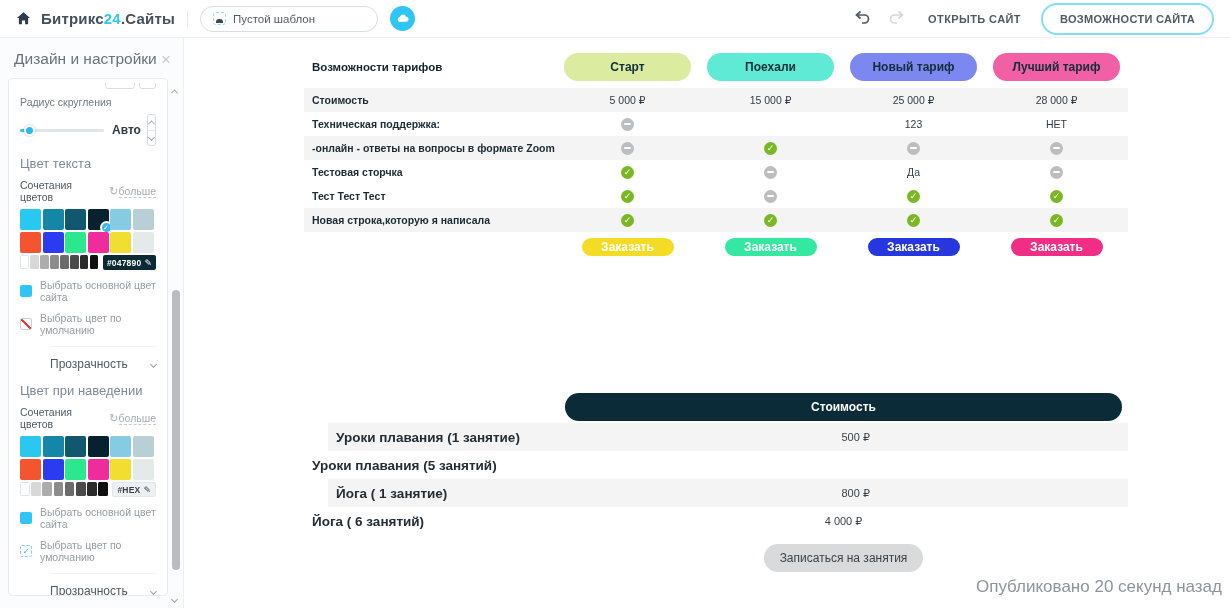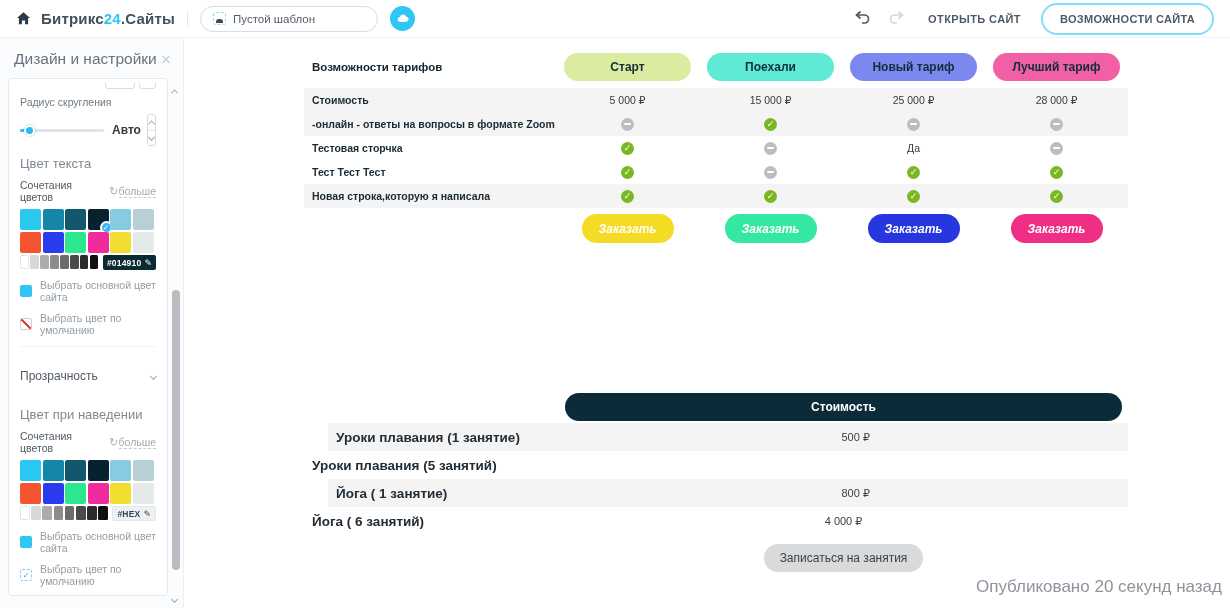--- a/index.html
+++ b/index.html
@@ -75,22 +75,22 @@
   .hex-chip.light { background:#eef1f3; color:#39424a; border:1px solid #e2e7ea; }
   .hex-chip .hex { font-size:8.5px; font-weight:bold; letter-spacing:.2px; }
   .hex-chip .pencil { font-size:9px; }
   .chk-row { display:flex; align-items:center; gap:8px; margin-top:9px; cursor:pointer; }
   .chk-row .lbl { font-size:10.5px; color:#939da5; }
   .ic-bluebox { width:12px; height:12px; border-radius:2px; background:#2fc6f6; flex:0 0 auto; }
   .ic-nocolor { width:12px; height:12px; border-radius:2px; background:#fff; border:1px solid #c9d0d5; flex:0 0 auto;
     background-image:linear-gradient(45deg,transparent 42%,#e5403c 42%,#e5403c 58%,transparent 58%); }
   .ic-bluecheck { width:12px; height:12px; border-radius:2px; background:#fff; border:1px dashed #7fd2ef; flex:0 0 auto;
     color:#2fa8e8; font-size:8px; line-height:11px; text-align:center; font-weight:bold; }
-  .collapse-row { display:flex; align-items:center; justify-content:space-between; padding:22px 0;
-    margin-top:10px; border-top:1px solid #f0f3f5; cursor:pointer; }
+  .collapse-row { display:flex; align-items:center; justify-content:space-between; padding:10px 0;
+    margin-top:10px; border-top:1px solid #f0f3f5; cursor:pointer;margin-left:30px; }
   .collapse-row .cl { font-size:12px; color:#4f5a64; }
   
   .sb-scroll { position:absolute; top:40px; right:1px; width:13px; bottom:0; }
   .sb-scroll .arrow { position:absolute; left:3px; background:none; border:none; cursor:pointer; padding:0;}
   .sb-scroll .a-up { top:4px; } .sb-scroll .a-down { bottom:3px; }
   .sb-thumb { position:absolute; left:2.5px; width:8px; top:212px; height:280px; background:#b9bdc1; border-radius:4px; cursor:grab;}
 
   
   .main { position:absolute; top:38px; left:184px; width:1046px; bottom:0; background:#fff; }
   .t1 { position:absolute; left:120px; top:8px; width:824px; }
@@ -103,22 +103,22 @@
   .frow.odd { background:#f4f4f4; }
   .frow .rlabel { width:252px; padding-left:8px; font-size:10.5px; font-weight:bold; color:#1b2a33; }
   .frow .cell { width:143px; text-align:center; font-size:10.5px; color:#323b43; }
   .ic-minus { display:inline-block; width:13px; height:13px; border-radius:50%; background:#babec1; position:relative; vertical-align:middle;}
   .ic-minus::after { content:""; position:absolute; left:3px; right:3px; top:5.5px; height:2px; background:#fff; border-radius:1px;}
   .ic-check { display:inline-block; width:13px; height:13px; border-radius:50%; background:#7bb723; color:#fff;
     font-size:9px; line-height:13px; text-align:center; vertical-align:middle; }
   .order-row { display:flex; margin-top:6px; }
   .order-row .spacer { width:252px; }
   .order-cell { width:143px; display:flex; justify-content:center; }
-  .order-btn { width:92px; height:29px; border:none; border-radius:15px; color:#fff; font-size:12px;
-    font-weight:bold; cursor:pointer; font-family:inherit;font-style:italic; }
+  .order-btn { width:92px; height:18px; border:none; border-radius:15px; color:#fff; font-size:12px;
+    font-weight:bold; cursor:pointer; font-family:inherit; }
 
   .t2 { position:absolute; left:120px; top:355px; width:824px; }
   .t2-pill { margin-left:261px; width:557px; height:28px; border-radius:14px; background:#0a2b37;
     color:#fff; font-size:12px; font-weight:bold; display:flex; align-items:center; justify-content:center; }
   .t2-rows { margin-top:2px; }
   .prow { display:flex; height:28px; align-items:center; }
   .prow.odd { background:#f4f4f4;margin-left:24px; }
   .prow .plabel { width:261px; padding-left:8px; font-size:13.5px; font-weight:bold; color:#232d35; }
   .prow .pval { width:557px; text-align:center; font-size:11px; color:#39424a; }
   .signup-wrap { margin-left:261px; width:557px; text-align:center; margin-top:9px; }
@@ -218,21 +218,21 @@
         <div class="pal-row small">
           <div class="sw small white" style="background: rgb(255, 255, 255);"></div>
           <div class="sw small" style="background: rgb(216, 216, 216);"></div>
           <div class="sw small" style="background: rgb(172, 172, 172);"></div>
           <div class="sw small" style="background: rgb(140, 140, 140);"></div>
           <div class="sw small" style="background: rgb(107, 107, 107);"></div>
           <div class="sw small" style="background: rgb(74, 74, 74);"></div>
           <div class="sw small" style="background: rgb(43, 43, 43);"></div>
           <div class="sw small" style="background: rgb(15, 15, 15);"></div>
           <div class="hex-chip dark">
-            <span class="hex">#014910</span>
+            <span class="hex">#047890</span>
             <span class="pencil">✎</span>
           </div>
         </div>
       </div>
     <div class="chk-row">
       <span class="ic-bluebox"></span>
       <span class="lbl">Выбрать основной цвет сайта</span>
     </div>
     <div class="chk-row">
       <span class="ic-nocolor"></span>
@@ -322,20 +322,27 @@
         </div>
     </div>
     <div id="feature-rows">
         <div class="frow odd">
           <div class="rlabel">Стоимость</div>
           <div class="cell">5 000 ₽</div>
           <div class="cell">15 000 ₽</div>
           <div class="cell">25 000 ₽</div>
           <div class="cell">28 000 ₽</div>
         </div>
+        <div class="frow">
+          <div class="rlabel">Техническая поддержка:</div>
+          <div class="cell"><span class="ic-minus"></span></div>
+          <div class="cell"></div>
+          <div class="cell">123</div>
+          <div class="cell">НЕТ</div>
+        </div>
         <div class="frow odd">
           <div class="rlabel">-онлайн - ответы на вопросы в формате Zoom</div>
           <div class="cell"><span class="ic-minus"></span></div>
           <div class="cell"><span class="ic-check">✓</span></div>
           <div class="cell"><span class="ic-minus"></span></div>
           <div class="cell"><span class="ic-minus"></span></div>
         </div>
         <div class="frow">
           <div class="rlabel">Тестовая сторчка</div>
           <div class="cell"><span class="ic-check">✓</span></div>

